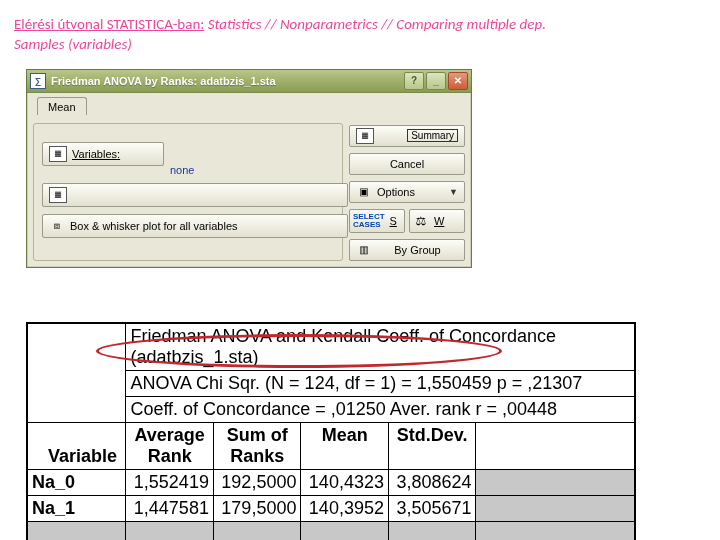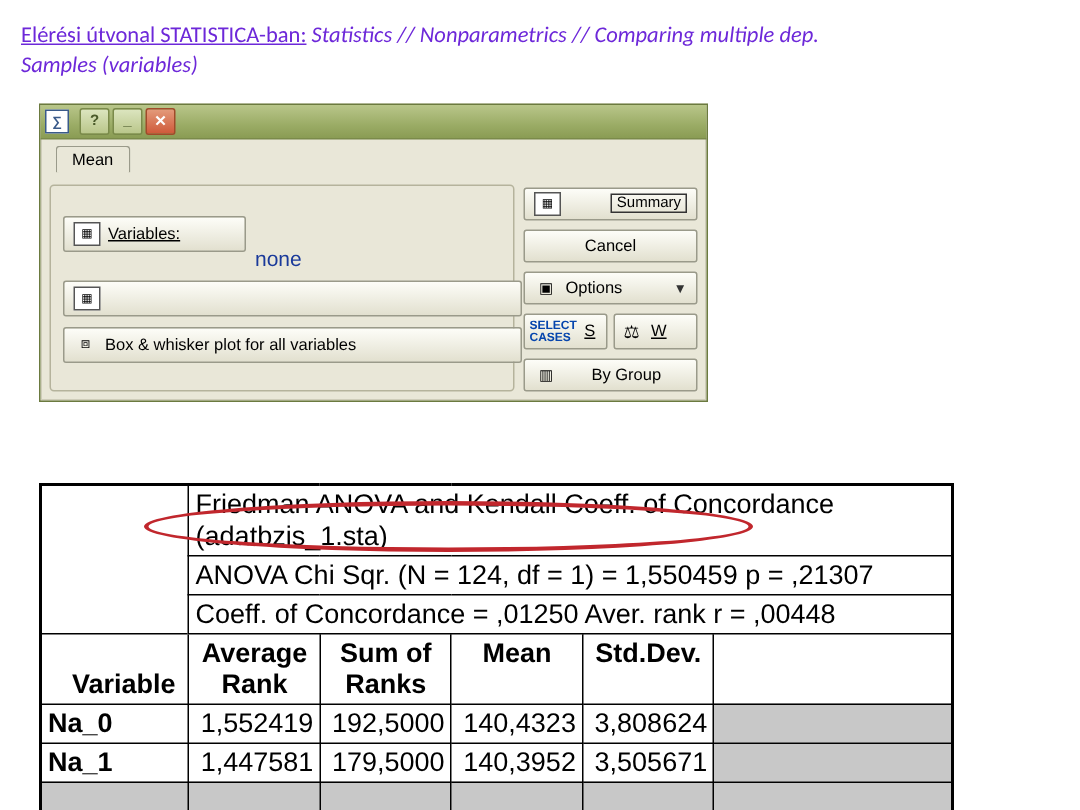--- a/index.html
+++ b/index.html
@@ -5,21 +5,21 @@
   body {
     margin: 0;
     padding: 14px;
     font-family: "Calibri", Arial, sans-serif;
     background: #fff;
     width: 720px;
     box-sizing: border-box;
   }
   .heading {
     font-size: 15px;
-    color: #6d28d9;
+    color: #ec4899;
     margin-bottom: 14px;
     line-height: 1.35;
   }
   .heading .lead { text-decoration: underline; }
   .heading .path { font-style: italic; }
 
   
   .dialog {
     width: 444px;
     margin-left: 12px;
@@ -105,21 +105,21 @@
     color: #000;
     cursor: default;
     border-radius: 2px;
   }
   .btn.wide { width: 100%; box-sizing: border-box; }
   .btn .lbl { flex: 1; text-align: center; }
   .btn-summary { justify-content: space-between; }
   .btn-summary .box-right { border:1px solid #333; padding:0 3px; font-size:10px;}
   .row { display:flex; align-items:center; gap:6px; margin-bottom:7px;}
   .row .btn { flex: 0 0 auto; min-width: 108px; }
-  .linkish { color:#1a3a9a; font-size:14px;margin-top:32px; }
+  .linkish { color:#1a3a9a; font-size:11px;margin-top:32px; }
   .mini-icon {
     width: 16px; height: 14px;
     display:flex; align-items:center; justify-content:center;
     font-size:10px;
   }
   .mini-grid { border:1px solid #555; background:#fff; font-size:8px;}
   .chevron { font-size:9px; color:#333; }
   .sel-cases { font-size:8px; color:#0645ad; font-weight:bold; line-height:1; text-align:left;}
   .printer { font-size:12px;}
 
@@ -167,20 +167,21 @@
 <body>
 
 <div class="heading">
   <span class="lead">Elérési útvonal STATISTICA-ban:</span><span class="path"> Statistics // Nonparametrics // Comparing multiple dep.</span><br>
   <span class="path">Samples (variables)</span>
 </div>
 
 <div class="dialog">
   <div class="titlebar">
     <span class="app-icon">∑</span>
+    <span class="title">Friedman ANOVA by Ranks: adatbzis_1.sta</span>
     <span class="tb-btn">?</span>
     <span class="tb-btn">_</span>
     <span class="tb-btn tb-close">✕</span>
   </div>
   <div style="padding:4px 6px 0;">
     <div class="tabstrip">
       <div class="tab">Mean</div>
     </div>
   </div>
   <div class="dialog-body">

